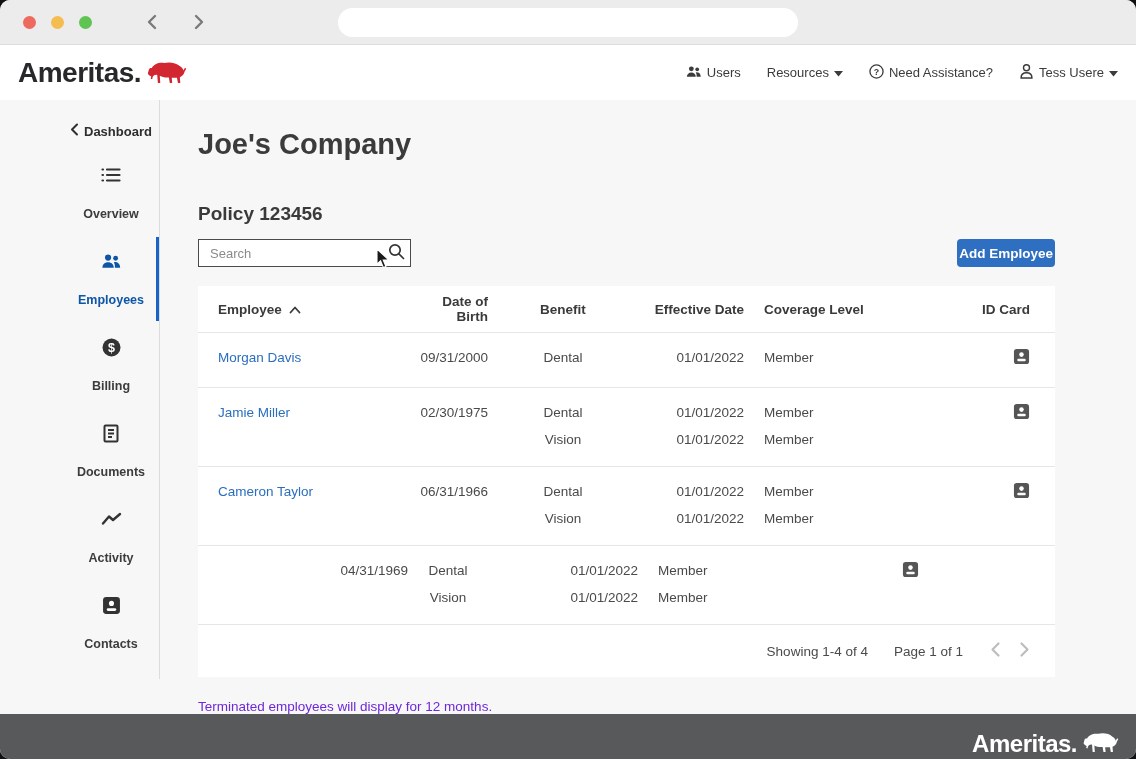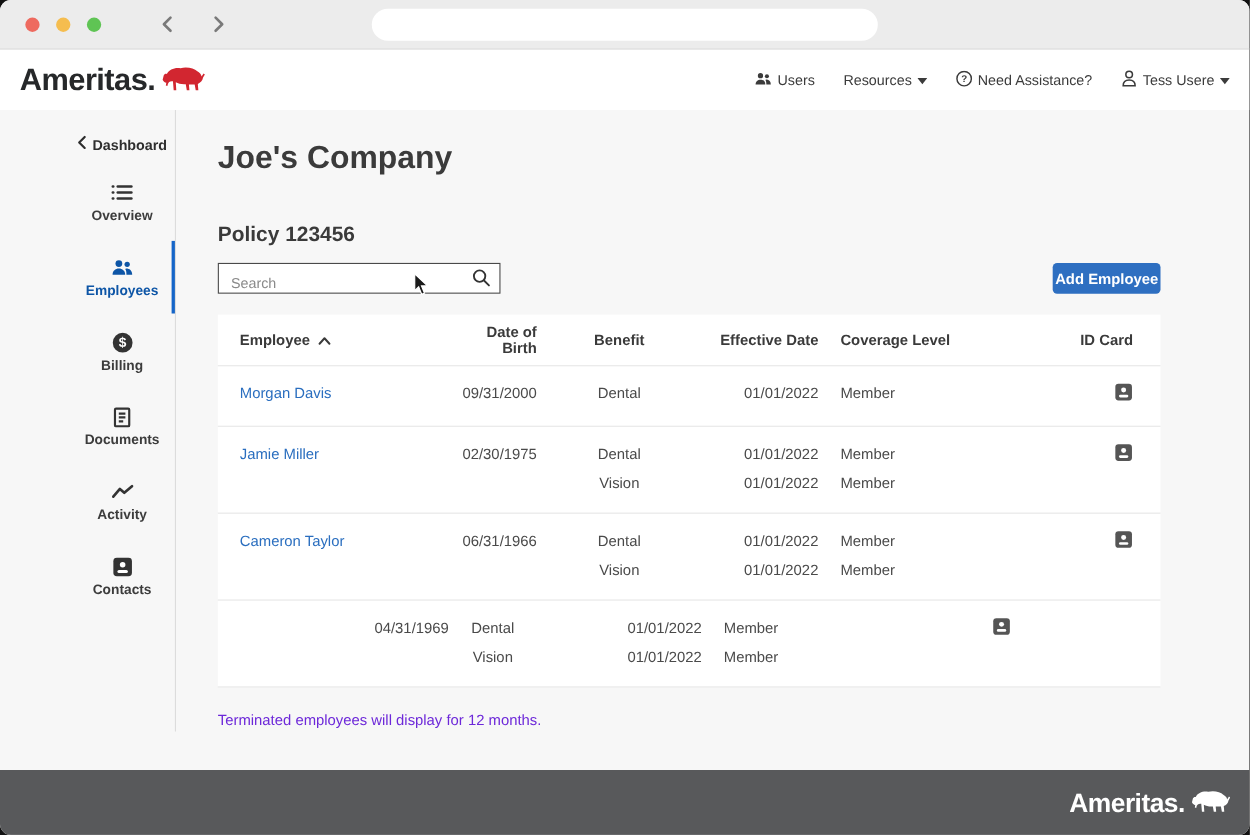--- a/index.html
+++ b/index.html
@@ -24,33 +24,33 @@
   .brand-bison{color:#D22630;margin-bottom:-2px;}
   .topnav{margin-left:auto;display:flex;align-items:center;gap:26px;font-size:13px;color:#3B3B3B;}
   .topnav .navitem{display:flex;align-items:center;gap:5px;cursor:pointer;}
 
   
   .body-wrap{flex:1;display:flex;position:relative;}
   .sidebar{width:160px;flex-shrink:0;position:relative;}
   .sidebar::after{content:"";position:absolute;right:0;top:0;bottom:35px;width:1px;background:#DCDCDC;}
   .back-link{display:flex;align-items:center;gap:5px;margin:23px 0 0 70px;font-size:13px;font-weight:700;color:#2E2E2E;cursor:pointer;}
   .side-nav{margin-top:26px;display:flex;flex-direction:column;}
-  .nav-item{width:100%;box-sizing:border-box;padding-left:62px;display:flex;flex-direction:column;align-items:center;gap:4px;margin-bottom:30px;position:relative;cursor:pointer;}
+  .nav-item{width:100%;box-sizing:border-box;padding-left:62px;display:flex;flex-direction:column;align-items:center;gap:22px;margin-bottom:30px;position:relative;cursor:pointer;}
   .nav-item .nlabel{font-size:12.5px;font-weight:700;color:#3C3C3C;}
   .nav-item .nicon{color:#333333;height:20px;display:flex;align-items:center;}
   .nav-item.active .nlabel{color:#0D55A6;}
   .nav-item.active .nicon{color:#0D55A6;}
   .nav-item.active::after{content:"";position:absolute;right:0;top:-14px;bottom:-14px;width:4px;background:#1565C8;}
 
   
   .main{flex:1;padding:28px 0 0 38px;box-sizing:border-box;}
   .page-title{font-size:29px;font-weight:700;color:#3B3B3B;margin:0;}
   .policy{margin-top:42px;font-size:19px;font-weight:700;color:#3A3A3A;}
   .controls{margin-top:14px;width:857px;display:flex;justify-content:space-between;align-items:center;}
-  .searchbox{width:257px;height:28px;box-sizing:border-box;border:1px solid #4A4A4A;background:#fff;display:flex;align-items:flex-end;padding:0 8px 0 9px;}
+  .searchbox{width:213px;height:28px;box-sizing:border-box;border:1px solid #4A4A4A;background:#fff;display:flex;align-items:center;padding:0 8px 0 9px;}
   .searchbox input{flex:1;border:none;outline:none;font-size:13px;color:#333;font-family:inherit;background:transparent;}
   .searchbox input::placeholder{color:#8A8A8A;}
   .add-btn{height:28px;padding:0 2px;background:#2E6FC1;color:#fff;font-size:13.5px;font-weight:700;border:none;border-radius:4px;font-family:inherit;cursor:pointer;margin-left:42px;}
 
   .table{margin-top:19px;width:857px;background:#fff;}
   .grid-row{display:grid;grid-template-columns:210px 80px 150px 106px 200px 1fr;}
   .thead{height:46px;align-items:center;border-bottom:1px solid #E6E6E6;font-size:13.5px;font-weight:700;color:#3A3A3A;}
   .c-emp{padding-left:20px;text-align:left;}
   .c-dob{text-align:right;}
   .c-ben{text-align:center;}
@@ -348,20 +348,36 @@
           </div>
           <div class="c-cov stack">
             <div>Member</div>
             <div>Member</div>
           </div>
           <div class="c-id"><span class="idcard"><svg width="17" height="17" viewBox="0 0 18 18" fill="#555">
                   <use href="#idcard"></use>
                 </svg></span></div>
         </div>
 
+        <div class="pagination">
+          <span>Showing 1-4 of 4</span>
+          <span>Page 1 of 1</span>
+          <span class="page-chevrons">
+            <span>
+              <svg width="13" height="17" viewBox="0 0 13 17">
+                  <polyline points="9.5,2.5 3.5,8.5 9.5,14.5" fill="none" stroke="#BDBDBD" stroke-width="2.2" stroke-linecap="round" stroke-linejoin="round"></polyline>
+                </svg>
+            </span>
+            <span>
+              <svg width="13" height="17" viewBox="0 0 13 17">
+                  <polyline points="3.5,2.5 9.5,8.5 3.5,14.5" fill="none" stroke="#BDBDBD" stroke-width="2.2" stroke-linecap="round" stroke-linejoin="round"></polyline>
+                </svg>
+            </span>
+          </span>
+        </div>
       </div>
 
       <div class="note">Terminated employees will display for 12 months.</div>
     </div>
   </div>
 
   <div class="footer">
     <div class="footer-brand">
       <span class="brand-text">Ameritas.</span>
       <span class="brand-bison">

